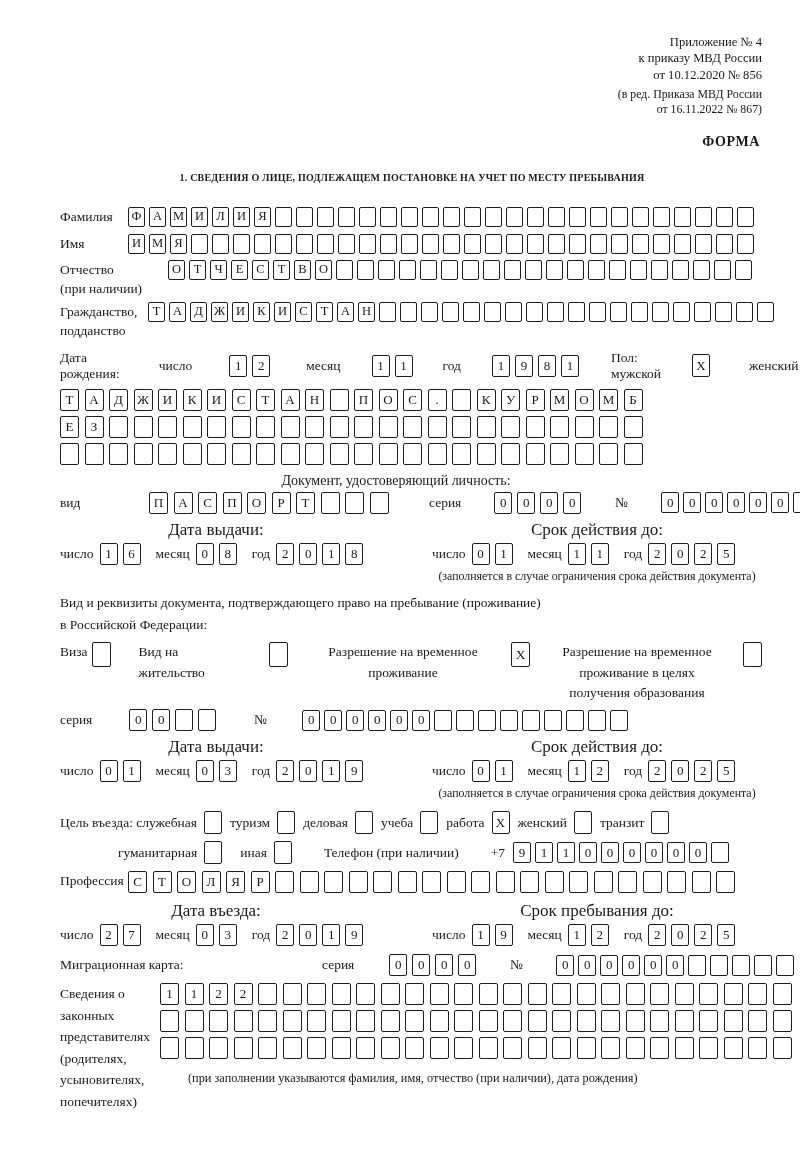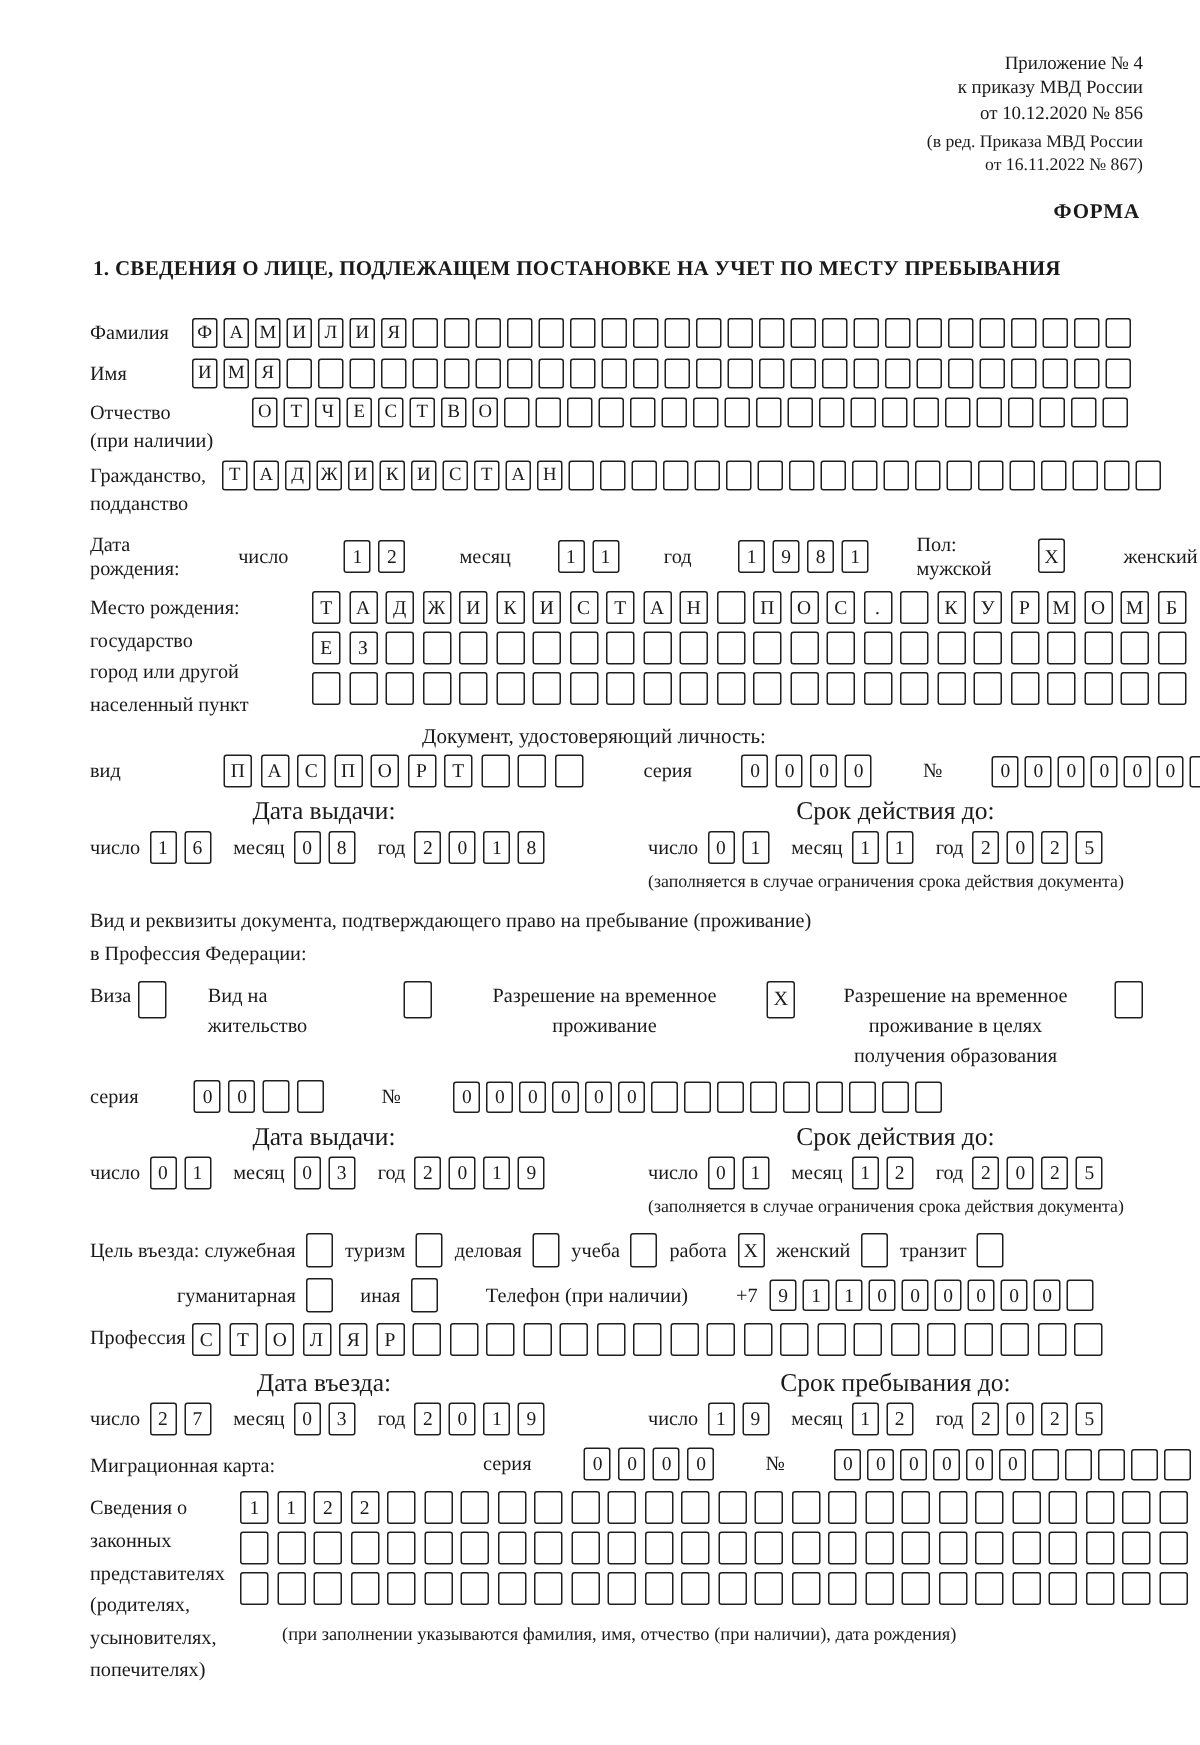--- a/index.html
+++ b/index.html
@@ -10,21 +10,21 @@
   }
   
   .note{width:200px;margin-left:auto;font-size:12.6px;line-height:1.3;}
   .note div{white-space:nowrap;text-align:right;}
   .note .sm{font-size:11.8px;}
   .note .gap{margin-top:4px;}
   .forma{text-align:right;font-weight:bold;font-size:14px;letter-spacing:.6px;margin:16px 2px 0 0;}
   
   .title{text-align:center;font-weight:bold;font-size:14.3px;line-height:1.5;margin-top:15px;}
   .blank-line{display:inline-block;width:56px;border-bottom:1.8px solid #2a2a2a;height:12px;margin-left:10px;}
-  .sect{font-weight:bold;font-size:14px;margin-top:22px;letter-spacing:.2px;white-space:nowrap;margin-left:2px;}
+  .sect{font-weight:bold;font-size:10px;margin-top:22px;letter-spacing:.2px;white-space:nowrap;margin-left:2px;text-align:center;}
   
   .frow{display:flex;align-items:flex-start;margin-top:7px;}
   .lbl{font-size:13.5px;line-height:1.45;flex-shrink:0;}
   .lbl2{font-size:13.5px;line-height:1.5;}
   .cells{display:flex;flex-wrap:nowrap;align-items:flex-start;}
   .cell{
     box-sizing:border-box;border:1.5px solid #1f1f1f;border-radius:2px;background:#fff;
     display:flex;align-items:center;justify-content:center;flex-shrink:0;
   }
   .sz-s .cell{width:17px;height:20px;margin-right:4px;font-size:12.5px;}
@@ -45,21 +45,21 @@
   .stack>*{margin-top:0;}
   .stack .cells{margin-bottom:5px;}
   
   .dpair{display:flex;margin-top:6px;}
   .dcol-l{width:372px;flex-shrink:0;}
   .dcol-r{flex:1;}
   .dtitle{font-size:17px;text-align:center;margin-bottom:3px;}
   .dtitle-l{padding-right:60px;}
   .dgroup{display:flex;align-items:center;font-size:13.5px;}
   .dgroup .cells{margin-left:6px;margin-right:10px;}
-  .fnote{font-size:11.9px;text-align:left;margin-top:4px;white-space:nowrap;}
+  .fnote{font-size:11.9px;text-align:center;margin-top:4px;white-space:nowrap;}
   .inrow{display:flex;align-items:center;font-size:13.5px;gap:25px;}
   .inrow .cells{margin-left:6px;}
   
   .ckrow{display:flex;align-items:flex-start;margin-top:6px;}
   .ck{display:flex;align-items:flex-start;}
   .ck .lbl2{margin-right:9px;}
   .ck-center{text-align:center;line-height:1.5;}
   .purpose{display:flex;align-items:center;font-size:13.5px;margin-top:10px;}
   .purpose .cells{margin:0 8px 0 7px;}
   .purpose .cells:last-child{margin-right:0;}
@@ -256,26 +256,20 @@
     <span class="cells sz-cb" style="margin-left:6px;">
         <span class="cell">X</span>
       </span>
     <span style="margin-left:14px;">женский</span>
     <span class="cells sz-cb" style="margin-left:16px;">
         <span class="cell"></span>
       </span>
   </div>
 
   <div class="frow" style="margin-top:7px;">
-    <div class="lbl w-place" style="line-height:1.62;">
-      <div>Место рождения:</div>
-      <div>государство</div>
-      <div>город или другой</div>
-      <div>населенный пункт</div>
-    </div>
     <div class="stack">
       <div class="cells sz-r">
           <span class="cell">Т</span>
           <span class="cell">А</span>
           <span class="cell">Д</span>
           <span class="cell">Ж</span>
           <span class="cell">И</span>
           <span class="cell">К</span>
           <span class="cell">И</span>
           <span class="cell">С</span>
@@ -433,21 +427,21 @@
             <span class="cell">2</span>
             <span class="cell">5</span>
           </span>
       </div>
       <div class="fnote">(заполняется в случае ограничения срока действия документа)</div>
     </div>
   </div>
 
   <div class="textblock">
     <div>Вид и реквизиты документа, подтверждающего право на пребывание (проживание)</div>
-    <div>в Профессия Федерации:</div>
+    <div>в Российской Федерации:</div>
   </div>
 
   <div class="ckrow">
     <div class="ck">
       <span class="lbl2" style="margin-right:4px;">Виза</span>
       <span class="cells sz-c">
           <span class="cell"></span>
         </span>
     </div>
     <div class="ck" style="margin-left:28px;">

